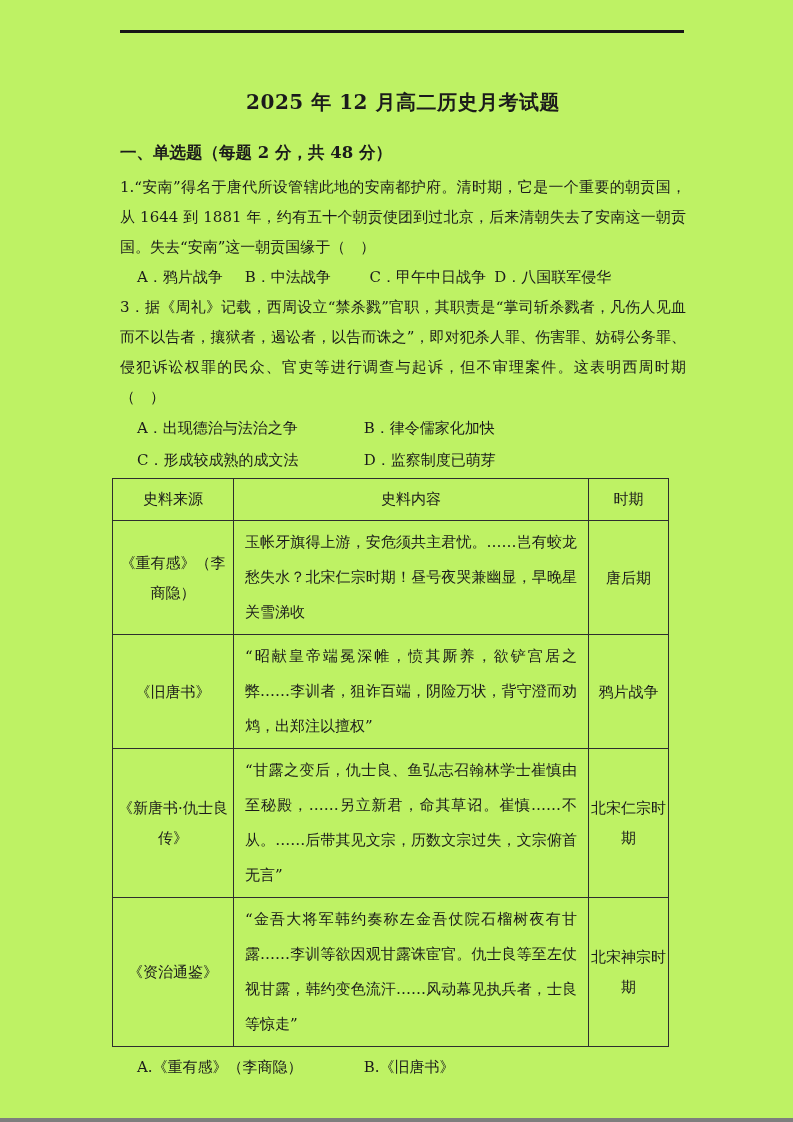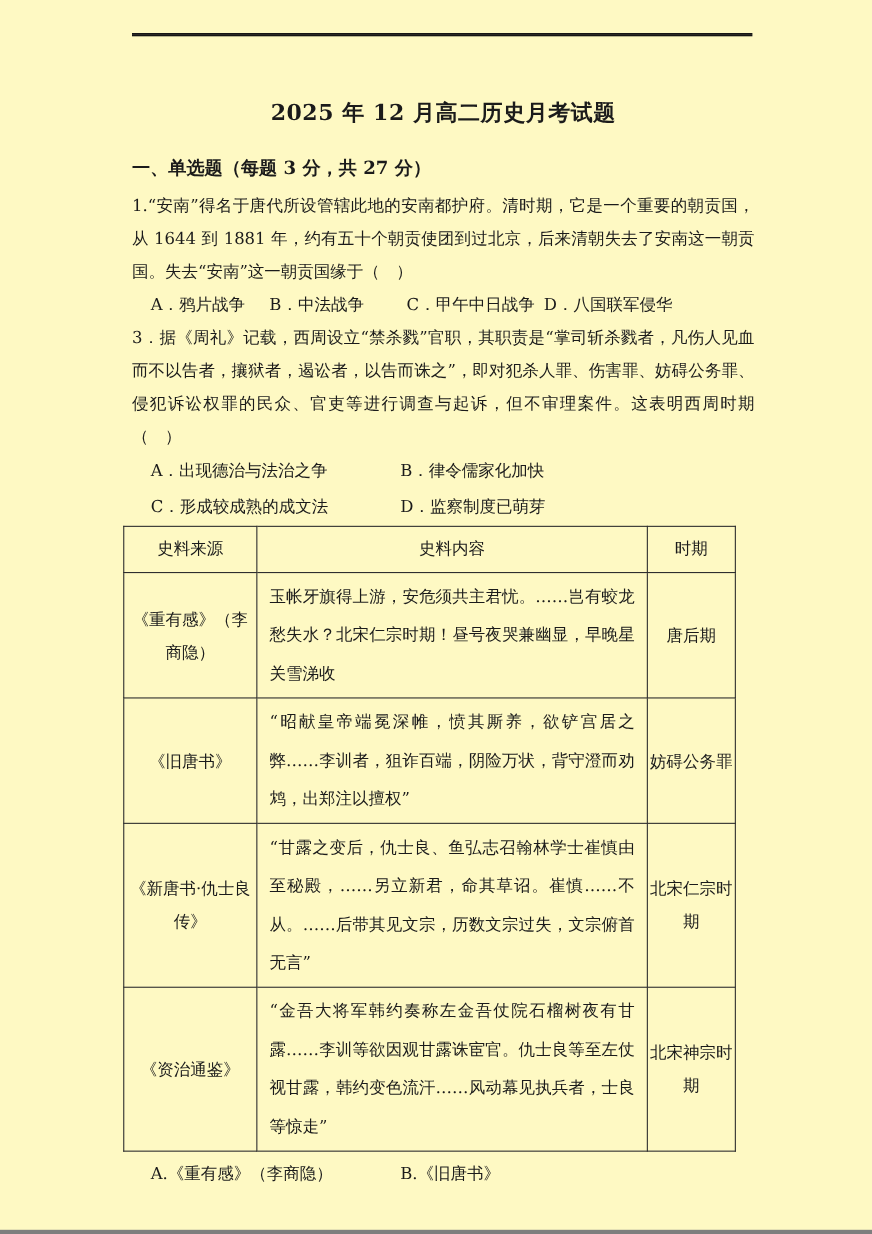--- a/index.html
+++ b/index.html
@@ -2,21 +2,21 @@
 <html lang="zh"><head>
 <meta charset="utf-8">
 <style>
   * { box-sizing: border-box; }
   html, body { margin: 0; padding: 0; background: #ffffff; }
   .page {
     position: relative;
     width: 793px;
     height: 1122px;
     margin: 0 auto;
-    background: #fef9c3;
+    background: #bef264;
     overflow: hidden;
     color: #1b1b1b;
     font-family: "DejaVu Serif", "Liberation Serif", serif;
   }
   .top-rule {
     position: absolute;
     left: 120px;
     top: 30px;
     width: 564px;
     height: 2px;
@@ -103,21 +103,21 @@
 </style>
 </head>
 <body>
 
 <div class="page">
   <div class="top-rule"></div>
 
   <div class="content">
     <h1 class="doc-title">2025 年 12 月高二历史月考试题</h1>
 
-    <h2 class="section-heading">一、单选题（每题 3 分，共 27 分）</h2>
+    <h2 class="section-heading">一、单选题（每题 2 分，共 48 分）</h2>
 
     <p class="q-text">1.“安南”得名于唐代所设管辖此地的安南都护府。清时期，它是一个重要的朝贡国，从 1644 到 1881 年，约有五十个朝贡使团到过北京，后来清朝失去了安南这一朝贡国。失去“安南”这一朝贡国缘于（　）</p>
     <div class="options-row q1-opts">
       <span class="opt">A．鸦片战争</span>
       <span class="opt">B．中法战争</span>
       <span class="opt">C．甲午中日战争</span>
       <span class="opt">D．八国联军侵华</span>
     </div>
 
     <p class="q-text">3．据《周礼》记载，西周设立“禁杀戮”官职，其职责是“掌司斩杀戮者，凡伤人见血而不以告者，攘狱者，遏讼者，以告而诛之”，即对犯杀人罪、伤害罪、妨碍公务罪、侵犯诉讼权罪的民众、官吏等进行调查与起诉，但不审理案件。这表明西周时期（　）</p>
@@ -146,21 +146,21 @@
       </thead>
       <tbody>
         <tr>
           <td class="source-cell">《重有感》（李商隐）</td>
           <td class="content-cell">玉帐牙旗得上游，安危须共主君忧。……岂有蛟龙愁失水？北宋仁宗时期！昼号夜哭兼幽显，早晚星关雪涕收</td>
           <td class="period-cell">唐后期</td>
         </tr>
         <tr>
           <td class="source-cell">《旧唐书》</td>
           <td class="content-cell">“昭献皇帝端冕深帷，愤其厮养，欲铲宫居之弊……李训者，狙诈百端，阴险万状，背守澄而劝鸩，出郑注以擅权”</td>
-          <td class="period-cell">妨碍公务罪</td>
+          <td class="period-cell">鸦片战争</td>
         </tr>
         <tr class="r3">
           <td class="source-cell">《新唐书·仇士良传》</td>
           <td class="content-cell">“甘露之变后，仇士良、鱼弘志召翰林学士崔慎由至秘殿，……另立新君，命其草诏。崔慎……不从。……后带其见文宗，历数文宗过失，文宗俯首无言”</td>
           <td class="period-cell">北宋仁宗时期</td>
         </tr>
         <tr class="r4">
           <td class="source-cell">《资治通鉴》</td>
           <td class="content-cell">“金吾大将军韩约奏称左金吾仗院石榴树夜有甘露……李训等欲因观甘露诛宦官。仇士良等至左仗视甘露，韩约变色流汗……风动幕见执兵者，士良等惊走”</td>
           <td class="period-cell">北宋神宗时期</td>

